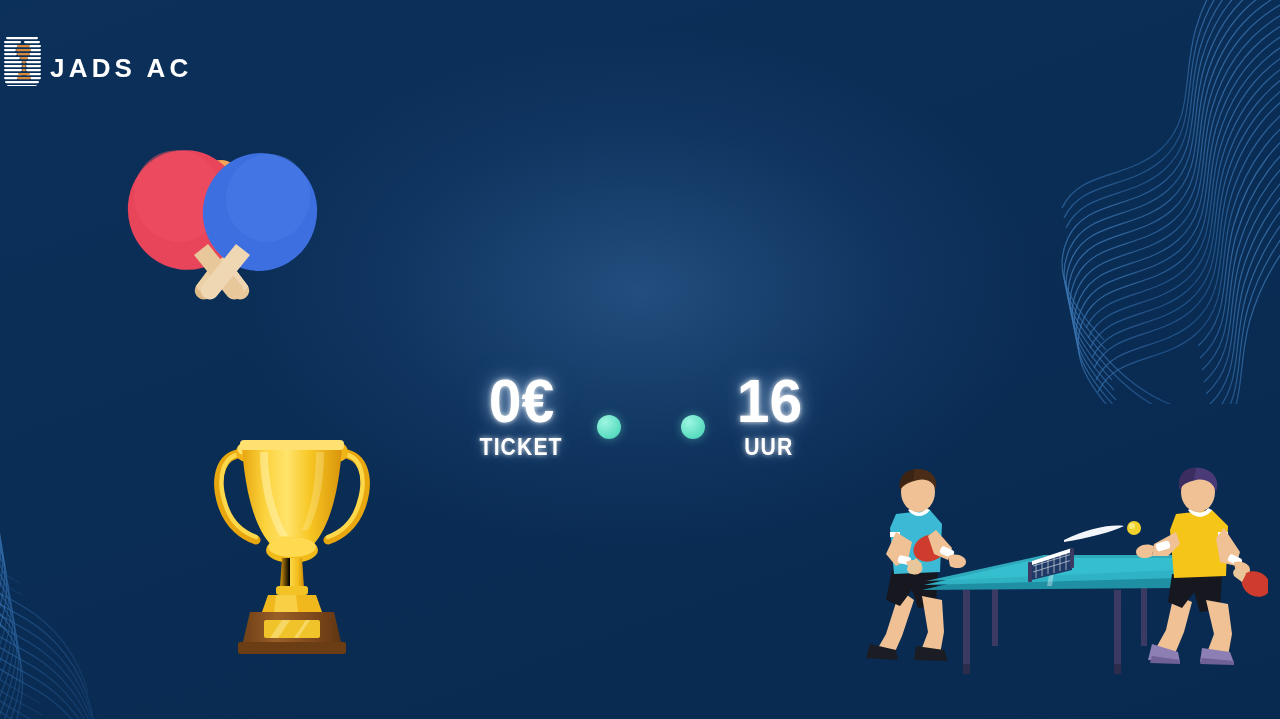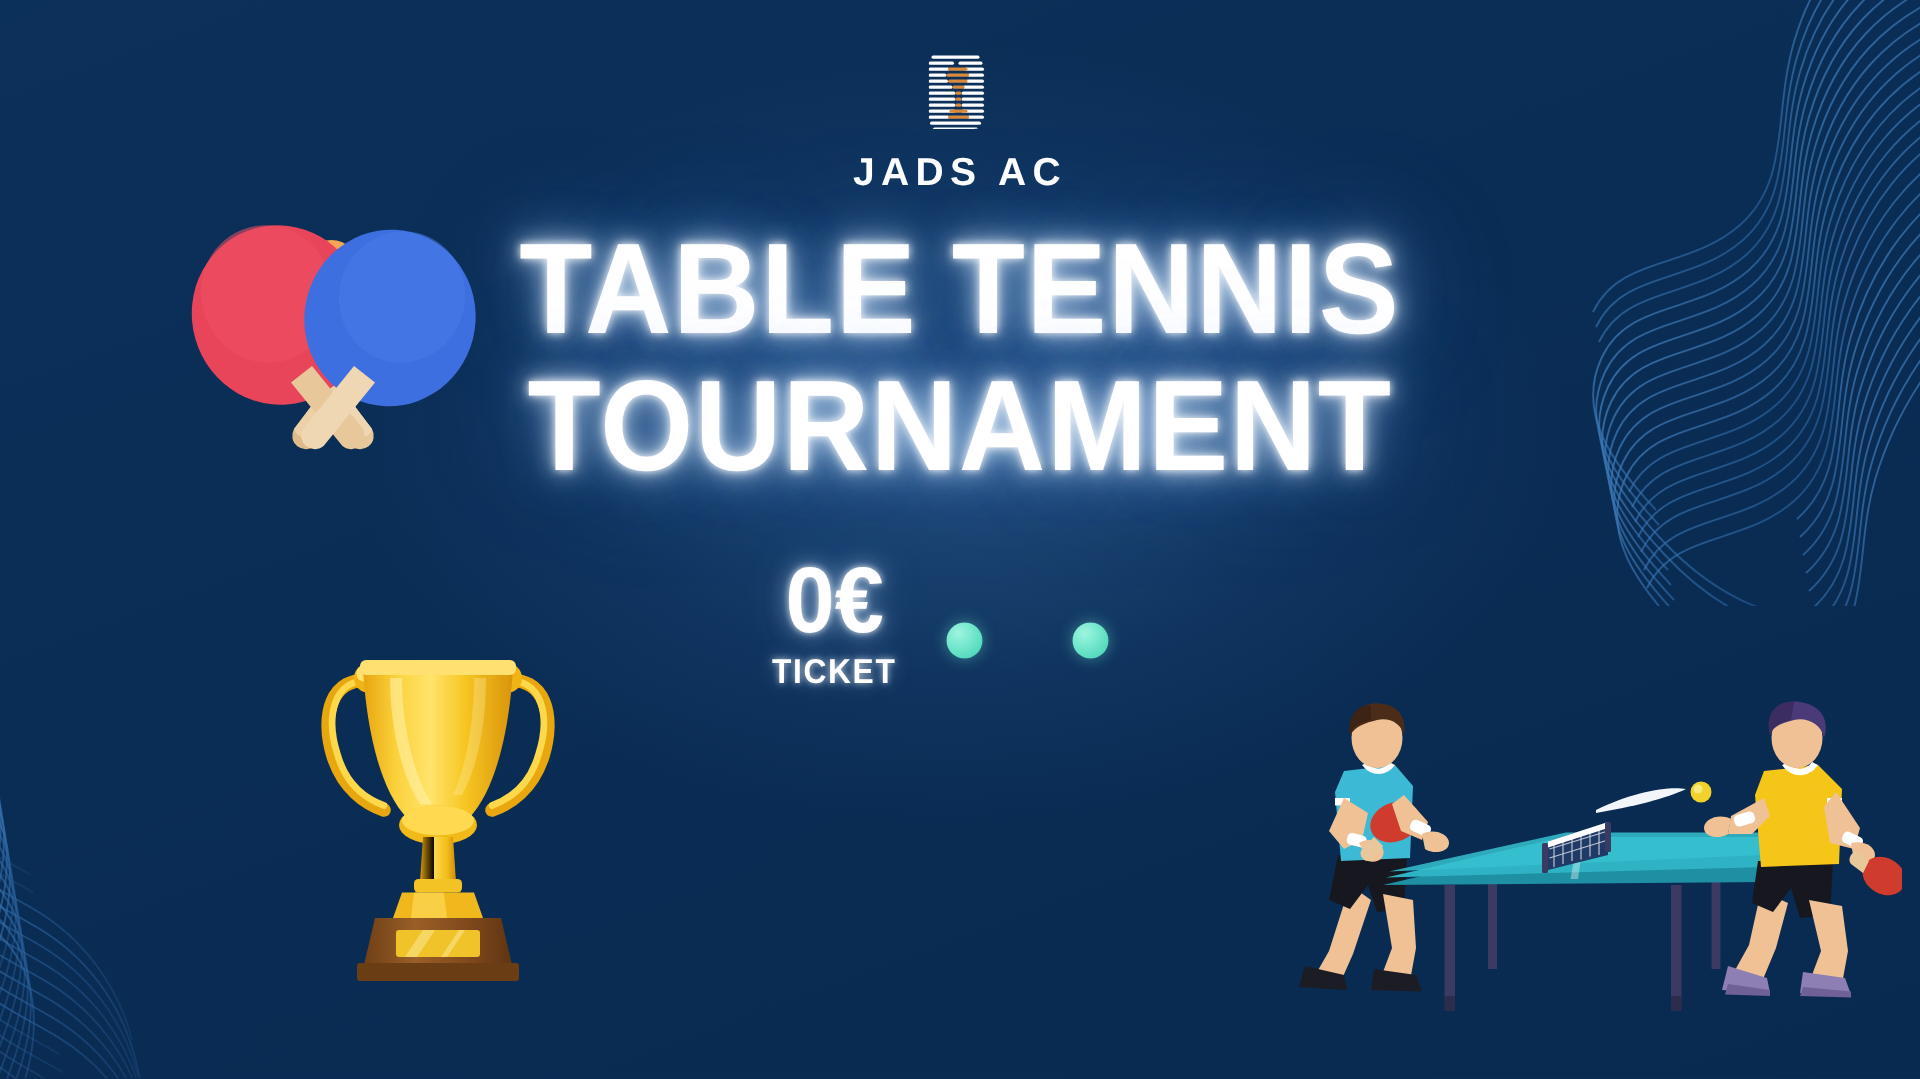--- a/index.html
+++ b/index.html
@@ -21,21 +21,21 @@
   }
 
   
   .wave-art { position:absolute; pointer-events:none; }
   #wave-tr { top:-26px; right:-40px; width:400px; height:430px; }
   #wave-bl { bottom:-50px; left:-60px; width:330px; height:440px; }
 
   
   #brand {
     position:absolute; top:34px; left:0; right:0;
-    display:flex; flex-direction:column; align-items:center;
+    display:flex; flex-direction:row; align-items:center;
   }
   #brand-logo { width:50px; height:54px; display:block; }
   #brand-name {
     margin-top:13px;
     color:#ffffff;
     font-size:26px;
     font-weight:bold;
     letter-spacing:4.2px;
     line-height:1;
   }
@@ -227,36 +227,36 @@
           <rect x="22" y="31" width="4" height="2.2" rx="1.1"></rect>
           <rect x="22" y="35" width="4" height="2.2" rx="1.1"></rect>
           <rect x="18" y="39" width="12" height="2.2" rx="1.1"></rect>
           <rect x="17" y="43" width="14" height="2.2" rx="1.1"></rect>
         </g>
       </g>
     </svg>
     <div id="brand-name">JADS AC</div>
   </div>
 
-  <div id="headline">
-    <div class="title-line" id="title-line-1">TABLE TENNIS</div>
-    <div class="title-line" id="title-line-2">TOURNAMENT</div>
-  </div>
 
   <div id="facts">
     <div class="fact">
       <div class="fact-value">0€</div>
       <div class="fact-label">TICKET</div>
     </div>
 
     <div class="fact-sep"></div>
 
 
     <div class="fact-sep"></div>
 
+    <div class="fact">
+      <div class="fact-value">16</div>
+      <div class="fact-label">UUR</div>
+    </div>
   </div>
 
   <svg id="paddles" viewBox="0 0 228 186" aria-hidden="true">
 
     <g>
 
       <path d="M84,86 L140,160 A9,9 0 0 1 126,171 L70,97 Z" fill="#e8c79a"></path>
       <path d="M84,86 L140,160 A9,9 0 0 1 133,166 L77,92 Z" fill="#f0d7b4"></path>
 
       <path d="M144,86 L88,160 A9,9 0 0 0 102,171 L158,97 Z" fill="#e0bb8a"></path>

